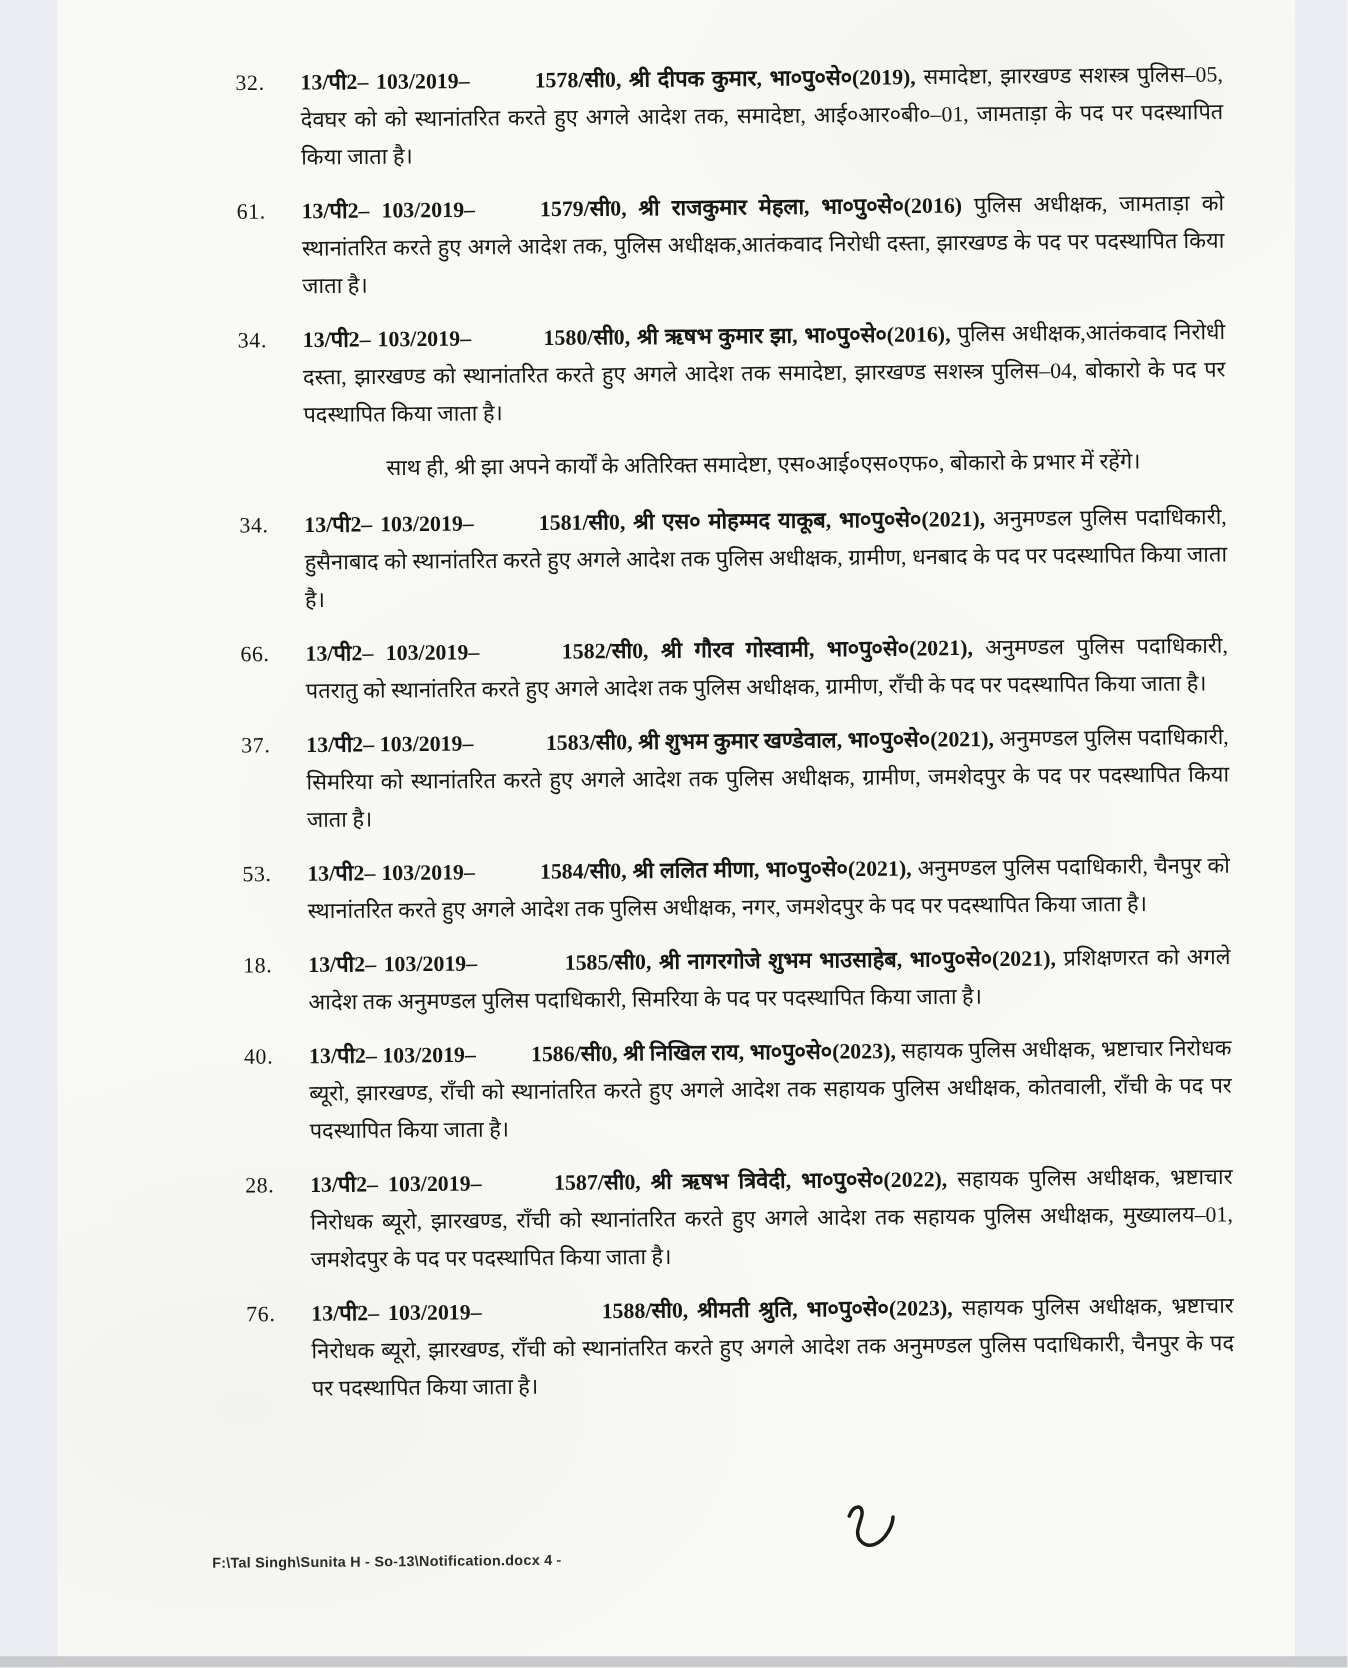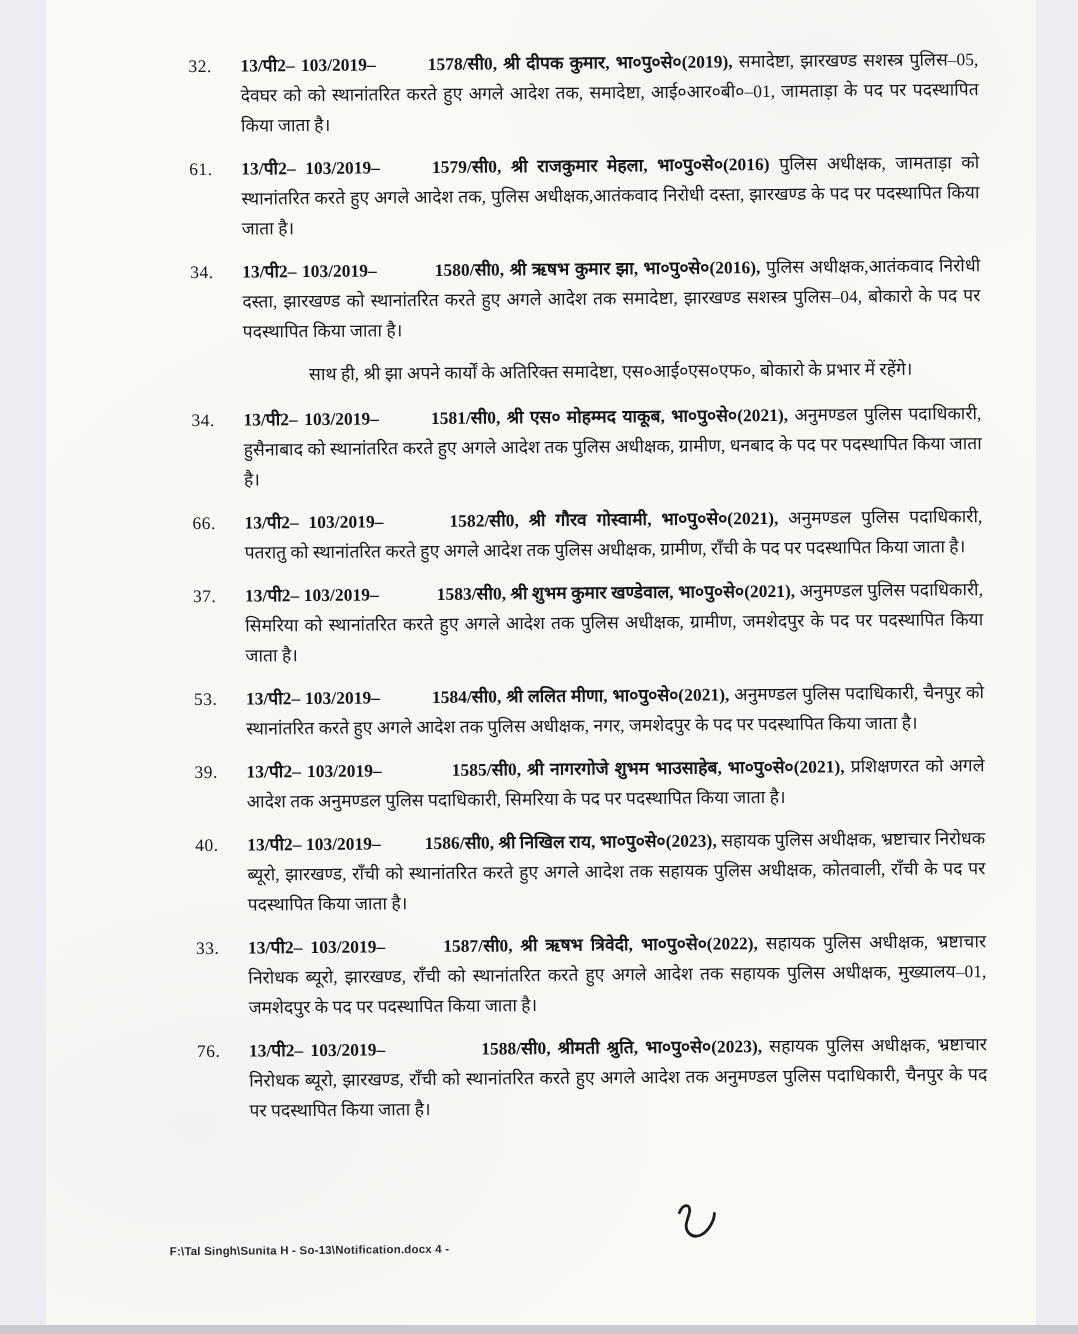--- a/index.html
+++ b/index.html
@@ -123,31 +123,31 @@
           <div class="item-no">37.</div>
           <div class="item-text"><span class="ref">13/पी2– 103/2019–</span><span class="tab w58"></span><span class="head">1583/सी0, श्री शुभम कुमार खण्डेवाल, भा०पु०से०(2021),</span> <span>अनुमण्डल पुलिस पदाधिकारी, सिमरिया को स्थानांतरित करते हुए अगले आदेश तक पुलिस अधीक्षक, ग्रामीण, जमशेदपुर के पद पर पदस्थापित किया जाता है।</span></div>
         </div>
 
         <div class="item">
           <div class="item-no">53.</div>
           <div class="item-text"><span class="ref">13/पी2– 103/2019–</span><span class="tab w52"></span><span class="head">1584/सी0, श्री ललित मीणा, भा०पु०से०(2021),</span> <span>अनुमण्डल पुलिस पदाधिकारी, चैनपुर को स्थानांतरित करते हुए अगले आदेश तक पुलिस अधीक्षक, नगर, जमशेदपुर के पद पर पदस्थापित किया जाता है।</span></div>
         </div>
 
         <div class="item">
-          <div class="item-no">39.</div>
+          <div class="item-no">18.</div>
           <div class="item-text"><span class="ref">13/पी2– 103/2019–</span><span class="tab w70"></span><span class="head">1585/सी0, श्री नागरगोजे शुभम भाउसाहेब, भा०पु०से०(2021),</span> <span>प्रशिक्षणरत को अगले आदेश तक अनुमण्डल पुलिस पदाधिकारी, सिमरिया के पद पर पदस्थापित किया जाता है।</span></div>
         </div>
 
         <div class="item">
           <div class="item-no">40.</div>
           <div class="item-text"><span class="ref">13/पी2– 103/2019–</span><span class="tab w44"></span><span class="head">1586/सी0, श्री निखिल राय, भा०पु०से०(2023),</span> <span>सहायक पुलिस अधीक्षक, भ्रष्टाचार निरोधक ब्यूरो, झारखण्ड, राँची को स्थानांतरित करते हुए अगले आदेश तक सहायक पुलिस अधीक्षक, कोतवाली, राँची के पद पर पदस्थापित किया जाता है।</span></div>
         </div>
 
         <div class="item">
-          <div class="item-no">33.</div>
+          <div class="item-no">28.</div>
           <div class="item-text"><span class="ref">13/पी2– 103/2019–</span><span class="tab w58"></span><span class="head">1587/सी0, श्री ऋषभ त्रिवेदी, भा०पु०से०(2022),</span> <span>सहायक पुलिस अधीक्षक, भ्रष्टाचार निरोधक ब्यूरो, झारखण्ड, राँची को स्थानांतरित करते हुए अगले आदेश तक सहायक पुलिस अधीक्षक, मुख्यालय–01, जमशेदपुर के पद पर पदस्थापित किया जाता है।</span></div>
         </div>
 
         <div class="item">
           <div class="item-no">76.</div>
           <div class="item-text"><span class="ref">13/पी2– 103/2019–</span><span class="tab w96"></span><span class="head">1588/सी0, श्रीमती श्रुति, भा०पु०से०(2023),</span> <span>सहायक पुलिस अधीक्षक, भ्रष्टाचार निरोधक ब्यूरो, झारखण्ड, राँची को स्थानांतरित करते हुए अगले आदेश तक अनुमण्डल पुलिस पदाधिकारी, चैनपुर के पद पर पदस्थापित किया जाता है।</span></div>
         </div>
 
       </div>
 

